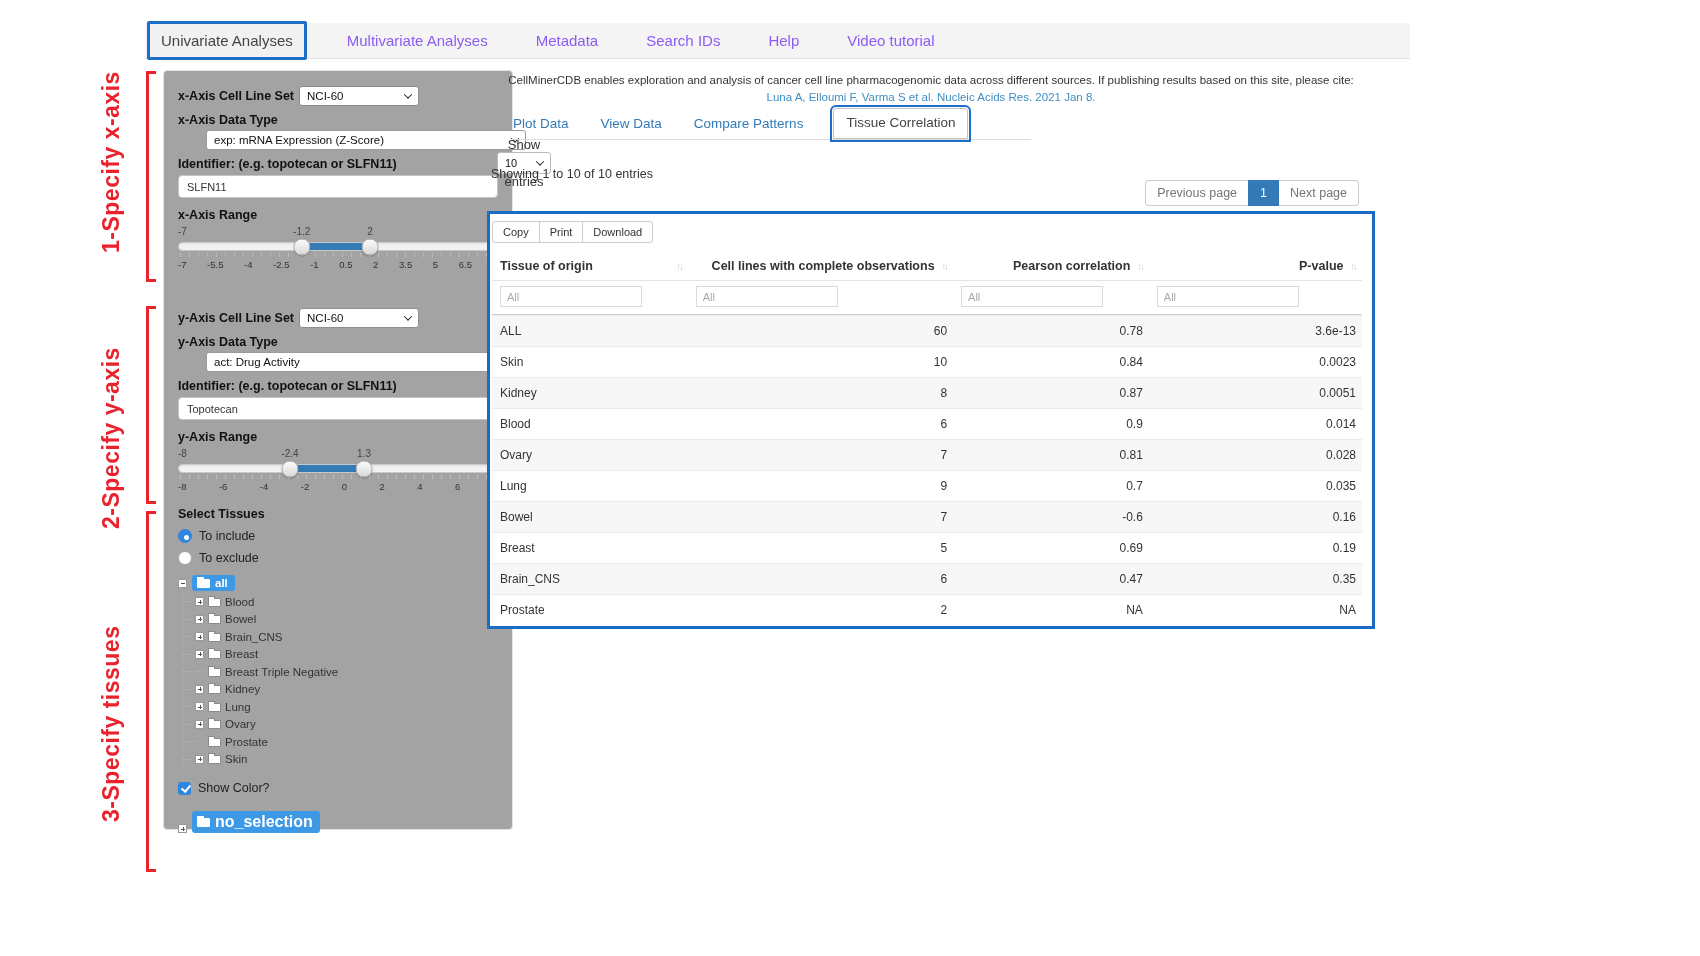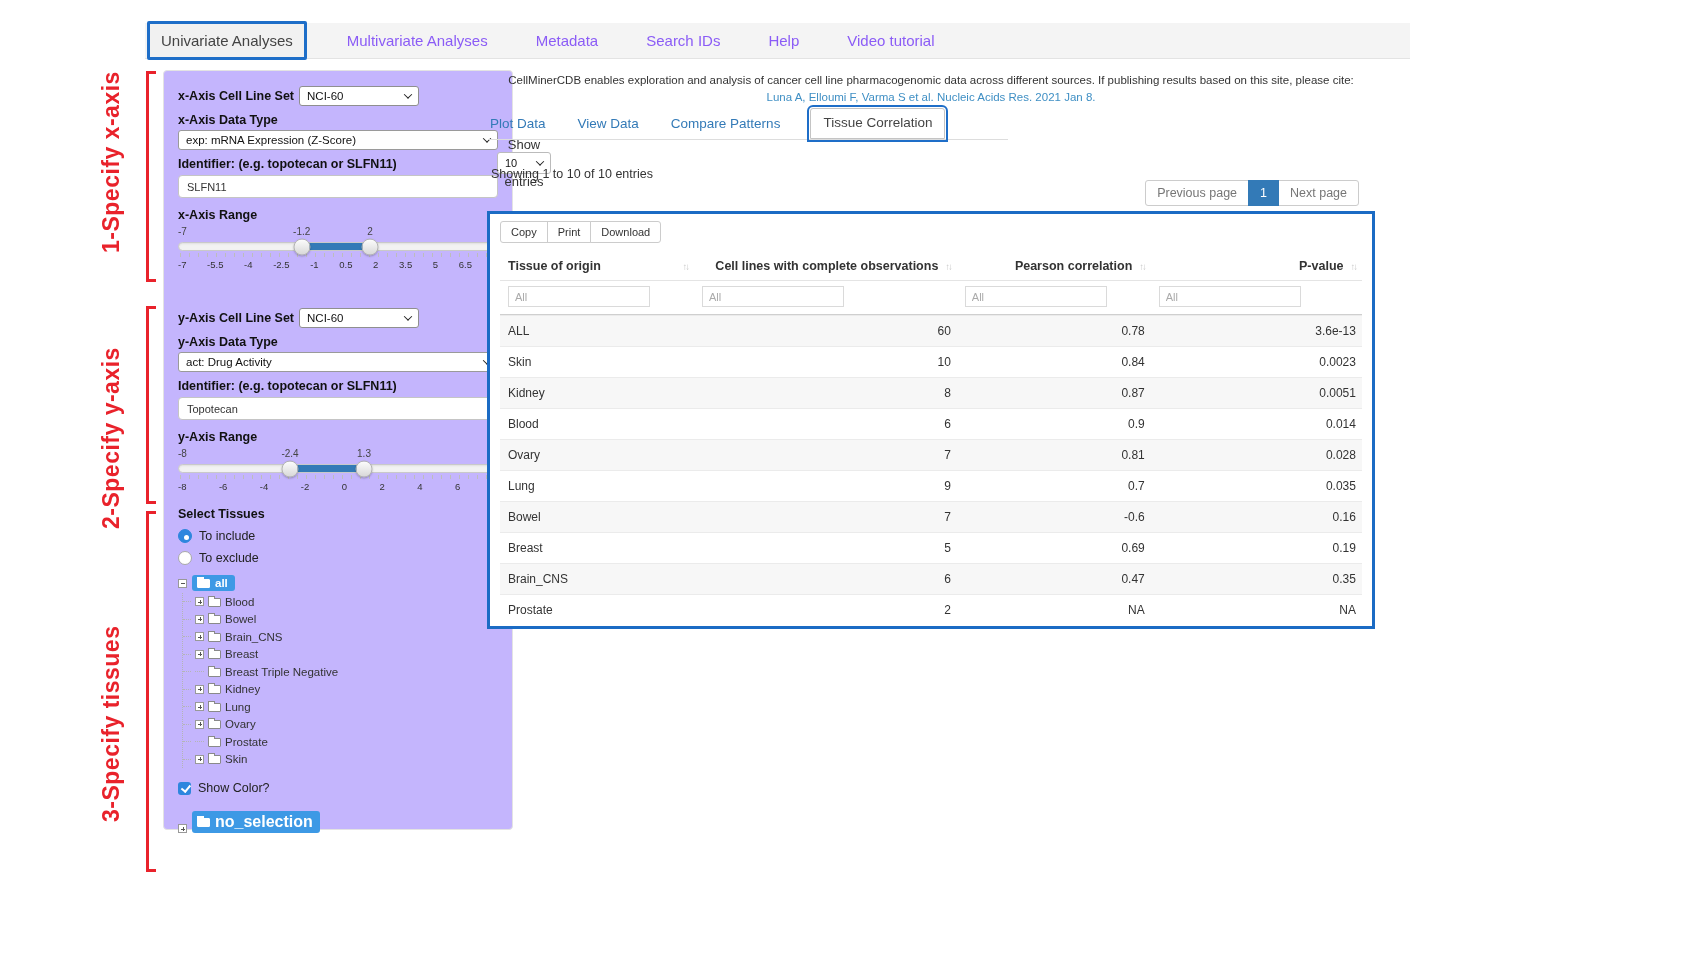--- a/index.html
+++ b/index.html
@@ -17,30 +17,30 @@
   .br2 { left:146px; top:306px; height:198px; }
   .br3 { left:146px; top:511px; height:361px; }
 
   
   .navbar { position:absolute; left:145px; top:23px; width:1265px; height:36px; background:#f4f4f4;
     border-bottom:1px solid #e3e3e3; display:flex; align-items:center; padding-left:2px; }
   .nav-tab { font-size:15px; color:#8b5cf6; padding:8px 12px; cursor:pointer; white-space:nowrap; }
   .nav-tab.active { border:3px solid #1e6ec8; background:#f1f1f1; color:#444; padding:8px 11px; border-radius:2px; margin-right:4px; }
 
   
-  .sidebar { position:absolute; left:163px; top:70px; width:350px; height:760px; background:#c4b5fd;
+  .sidebar { position:absolute; left:163px; top:70px; width:350px; height:760px; background:#a3a3a3;
     border:1px solid #e3e3e3; border-radius:4px; }
   .grp { position:absolute; left:14px; right:14px; }
   .grp-x { top:14px; } .grp-y { top:236px; } .grp-t { top:436px; }
   .lbl { font-size:12.5px; font-weight:bold; color:#111; }
   .inline-row { display:flex; align-items:center; gap:5px; height:22px; }
   .select { display:inline-flex; align-items:center; justify-content:space-between; background:#fff;
     border:1px solid #8f8f8f; border-radius:3px; font-size:11.5px; color:#111; padding:0 7px; cursor:pointer; }
   .select.sm { width:120px; height:20px; }
-  .select.full { width:100%; height:20px; margin-top:3px; border-color:#9a9a9a; }
+  .select.full { width:100%; height:20px; margin-top:3px; border-color:#9a9a9a;margin-left:28px; }
   .select.xs { width:54px; height:22px; margin:0 6px; border-color:#bbb; font-size:11px; }
   .chev { width:6px; height:6px; border-right:1.6px solid #222; border-bottom:1.6px solid #222; transform:rotate(45deg) translate(-1px,-1px); flex:none; }
   .mt6 { margin-top:6px; } .mt7 { margin-top:7px; } .mt10 { margin-top:10px; }
   .txt { width:100%; height:23px; margin-top:4px; border:1px solid #c5c5c5; border-radius:4px; background:#fff;
     font-size:11px; color:#333; padding:0 8px; font-family:"Liberation Sans",sans-serif; }
 
   
   .slider { margin-top:4px; position:relative; }
   .sl-toplabels { position:relative; height:13px; font-size:10px; color:#444; }
   .sl-min { position:absolute; left:0; } .sl-max { position:absolute; right:0; }
@@ -78,32 +78,32 @@
   .tree-row.leaf .expander::after { display:none; }
   .check-row { display:flex; align-items:center; gap:7px; margin-top:13px; font-size:12.5px; color:#222; cursor:pointer; }
   .checkbox { width:13px; height:13px; border-radius:3px; background:#2e86de; position:relative; flex:none; }
   .checkbox::after { content:''; position:absolute; left:4.5px; top:1.5px; width:3.5px; height:7px; border:solid #fff; border-width:0 2px 2px 0; transform:rotate(40deg); }
   .noselect-row { display:flex; align-items:flex-end; gap:5px; margin-top:16px; }
 
   
   .main { position:absolute; left:487px; top:70px; width:888px; height:880px; }
   .citation { position:absolute; top:2px; left:0; right:0; text-align:center; font-size:11.5px; color:#333; line-height:17px; }
   .cite-link { color:#3f8fc4; text-decoration:none; cursor:pointer; }
-  .main-tabs { position:absolute; top:38px; left:1px; width:520px; display:flex; align-items:flex-end; border-bottom:1px solid #ddd; padding-bottom:0; }
+  .main-tabs { position:absolute; top:38px; left:24px; width:520px; display:flex; align-items:flex-end; border-bottom:1px solid #ddd; padding-bottom:0; }
   .main-tab { font-size:13.5px; color:#337ab7; padding:6px 2px 8px 2px; margin-right:28px; cursor:pointer; white-space:nowrap; }
   .main-tab.active { color:#444; background:#fff; border:1px solid #c4c4c4; border-radius:3px 3px 0 0;
     padding:6px 12px 8px 12px; outline:2px solid #1e6ec8; outline-offset:1px; margin-right:0; }
   .dt-length { position:absolute; top:67px; left:4px; font-size:13px; color:#333; display:flex; align-items:center;flex-direction:column; }
   .dt-info { position:absolute; top:97px; left:4px; font-size:12.5px; color:#333; }
   .dt-paging { position:absolute; top:110px; right:16px; display:flex;text-align:center; }
   .page-btn { border:1px solid #ccc; background:#fff; color:#767676; font-size:12.5px; padding:5px 11px; margin-left:-1px; cursor:pointer; }
   .page-btn:first-child { border-radius:3px 0 0 3px; }
   .page-btn:last-child  { border-radius:0 3px 3px 0; }
   .page-btn.current { background:#337ab7; border-color:#337ab7; color:#fff; position:relative; z-index:1; }
-  .table-box { position:absolute; top:141px; left:0; right:0; border:3px solid #1b6bc4; background:#fff; padding:7px 10px 1px 10px; }
+  .table-box { position:absolute; top:141px; left:0; right:0; border:3px solid #1b6bc4; background:#fff; padding:7px 10px 1px 2px; }
   .export-btns { display:flex; margin-bottom:9px; }
   .exp-btn { font-size:11px; color:#333; background:#fff; border:1px solid #ccc; padding:4px 10px; margin-right:-1px;
     cursor:pointer; font-family:"Liberation Sans",sans-serif; }
   .exp-btn:first-child { border-radius:3px 0 0 3px; }
   .exp-btn:last-child  { border-radius:0 3px 3px 0; }
   .grid { display:grid; grid-template-columns:22.5% 30.5% 22.5% 24.5%; }
   .thead { border-bottom:1px solid #e4e4e4; }
   .th { display:flex; align-items:center; font-size:12.5px; font-weight:bold; color:#333; padding:7px 6px 7px 8px; cursor:pointer; }
   .th:first-child { justify-content:space-between; }
   .th:not(:first-child) { justify-content:flex-end; gap:7px; }

